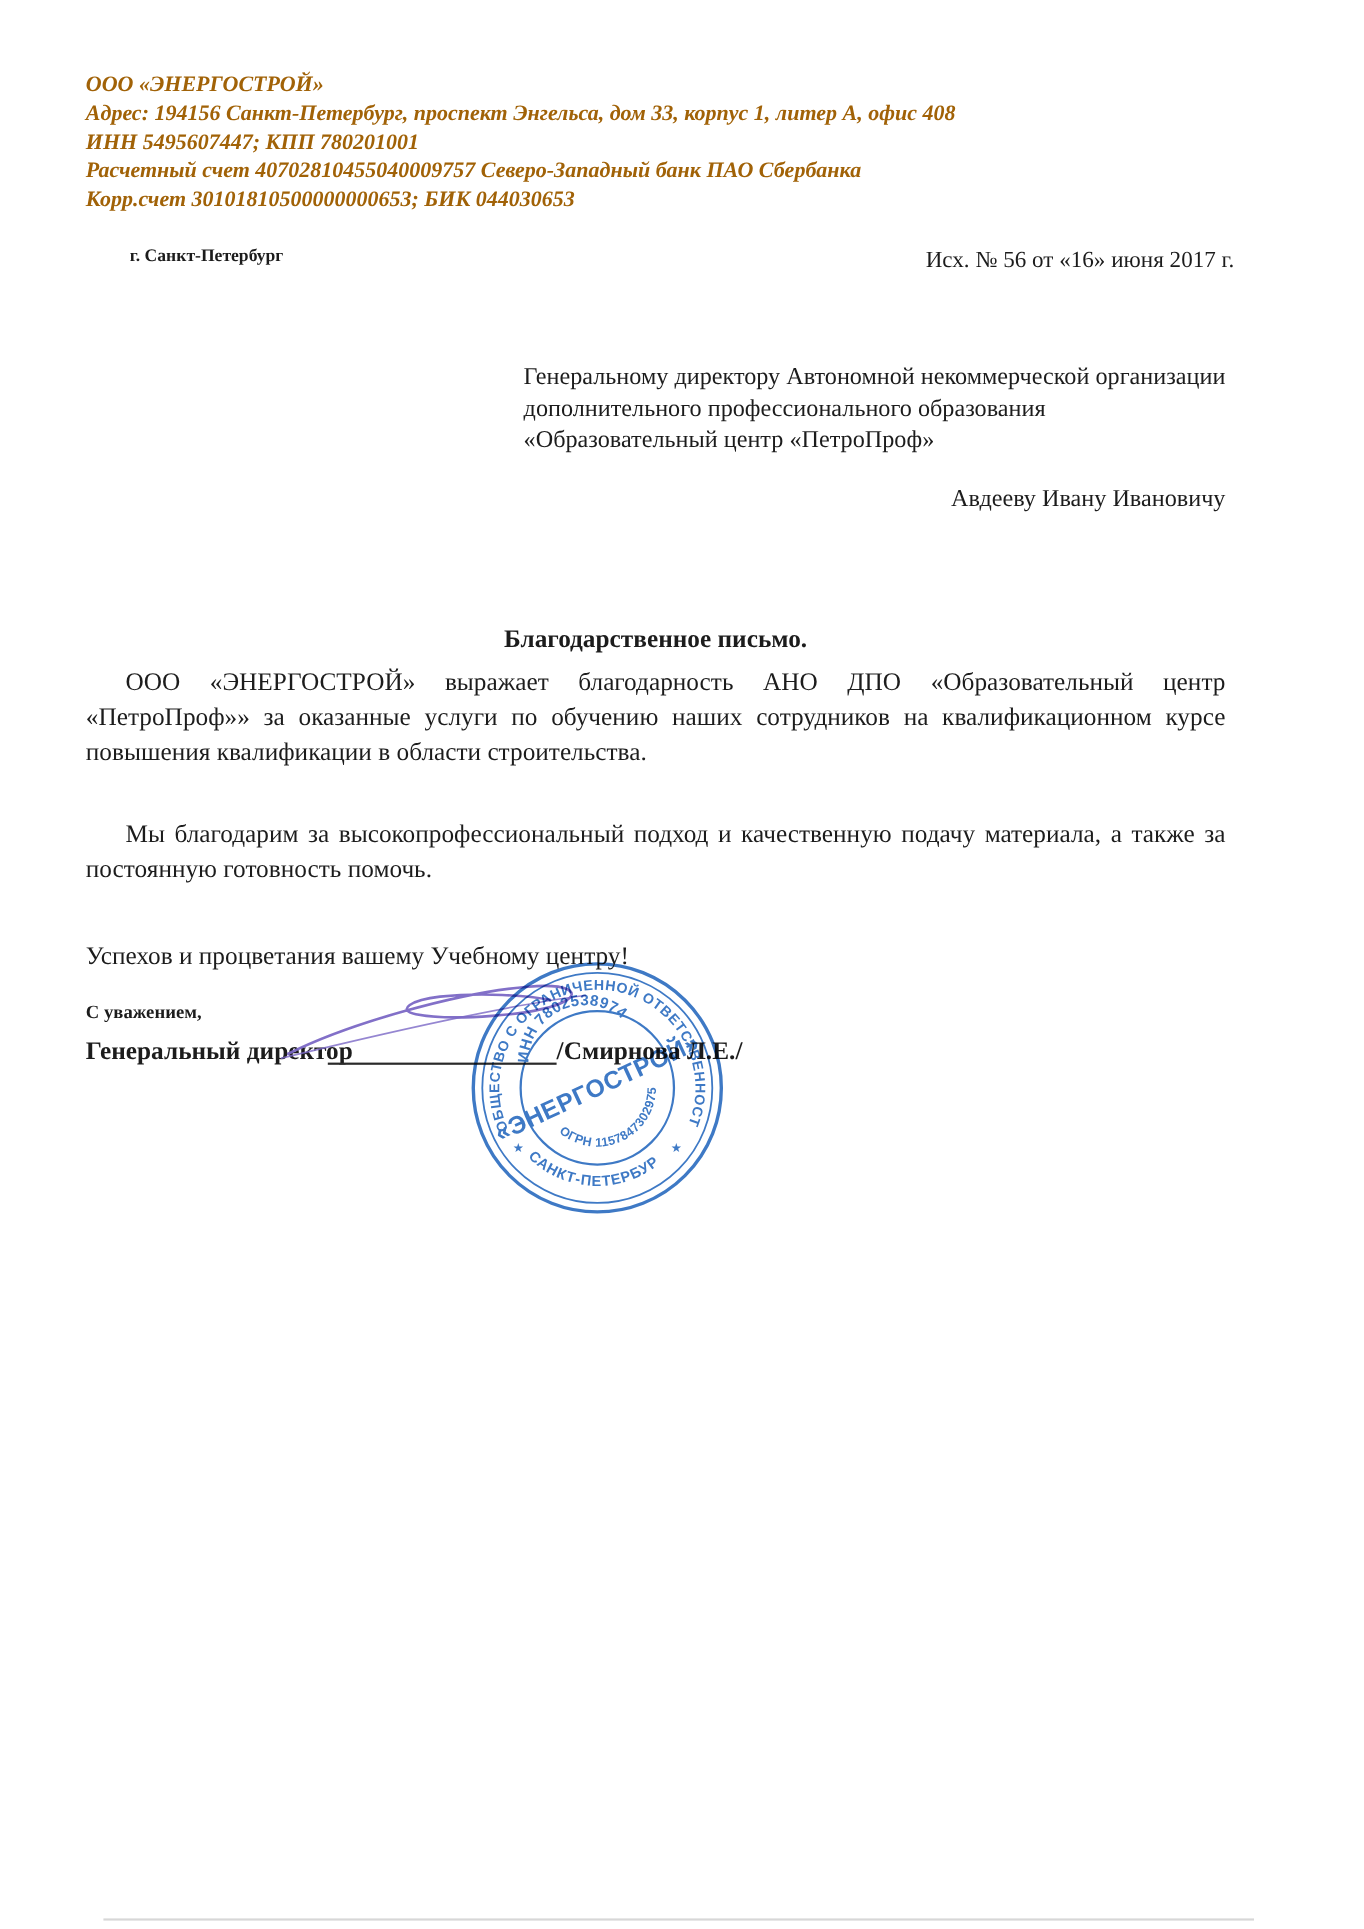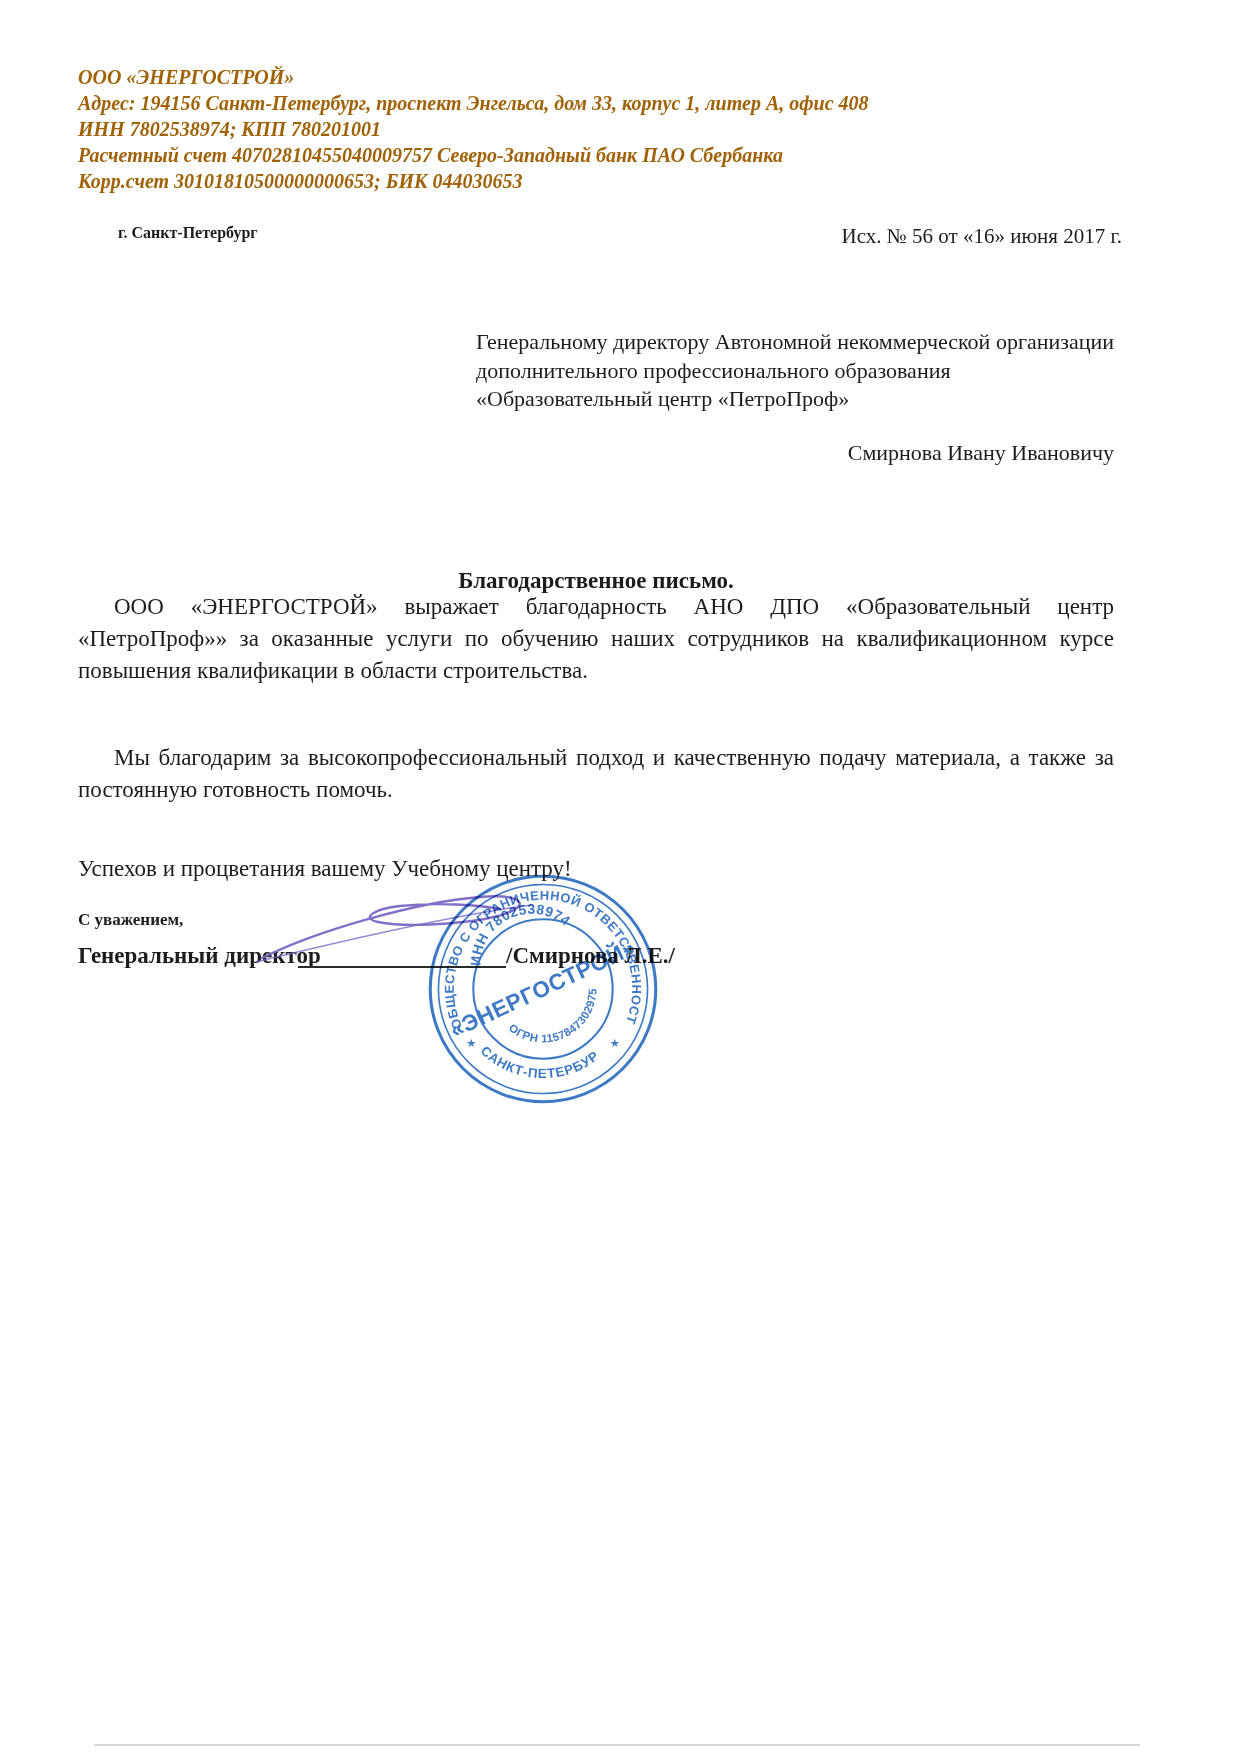--- a/index.html
+++ b/index.html
@@ -9,54 +9,54 @@
   }
   .abs{position:absolute;}
   .letterhead{left:78px;top:64px;width:900px;font-size:20px;line-height:26px;
     font-weight:bold;font-style:italic;color:#a16207;}
   .meta-city{left:118px;top:224px;font-size:16px;font-weight:bold;}
   .meta-out{right:118px;top:224px;font-size:21px;font-weight:normal;}
   .addressee{right:126px;top:328px;font-size:22px;line-height:28.5px;}
   .addressee-name{right:126px;top:440px;font-size:22px;}
   .title{left:78px;top:568px;width:1036px;text-align:center;font-size:23px;font-weight:bold;}
   .para{left:78px;width:1036px;font-size:23px;line-height:32px;text-align:justify;text-indent:36px;}
-  .para1{top:591px;}
+  .para1{top:604px;}
   .para2{top:742px;}
   .wish{left:78px;top:856px;font-size:23px;}
   .salut{left:78px;top:910px;font-size:17px;font-weight:bold;}
   .position{left:78px;top:943px;font-size:23px;font-weight:bold;}
   .sign-line{left:298px;top:944px;width:208px;height:22px;border-bottom:2px solid #2a2a2a;}
   .sign-name{left:506px;top:943px;font-size:23px;font-weight:bold;}
   .stamp-wrap{left:420px;top:866px;width:246px;height:246px;mix-blend-mode:multiply;opacity:.93;}
   .signature-wrap{left:248px;top:878px;width:310px;height:110px;}
   .scan-line{left:94px;top:1744px;width:1046px;height:2px;background:#d7d7d7;}
   .stamp-sans{font-family:"Liberation Sans","DejaVu Sans",sans-serif;}
 </style>
 </head>
 <body>
 
 <div class="page">
 
   <div class="abs letterhead">
     <div>ООО «ЭНЕРГОСТРОЙ»</div>
     <div>Адрес: 194156 Санкт-Петербург, проспект Энгельса, дом 33, корпус 1, литер А, офис 408</div>
-    <div>ИНН 7802538974; КПП 780201001</div>
+    <div>ИНН 5495607447; КПП 780201001</div>
     <div>Расчетный счет 40702810455040009757 Северо-Западный банк ПАО Сбербанка</div>
     <div>Корр.счет 30101810500000000653; БИК 044030653</div>
   </div>
 
   <div class="abs meta-city">г. Санкт-Петербург</div>
   <div class="abs meta-out">Исх. № 56 от «16» июня 2017 г.</div>
 
   <div class="abs addressee">
     <div>Генеральному директору Автономной некоммерческой организации</div>
     <div>дополнительного профессионального образования</div>
     <div>«Образовательный центр «ПетроПроф»</div>
   </div>
-  <div class="abs addressee-name">Смирнова Ивану Ивановичу</div>
+  <div class="abs addressee-name">Авдееву Ивану Ивановичу</div>
 
   <div class="abs title">Благодарственное письмо.</div>
 
   <div class="abs para para1">ООО «ЭНЕРГОСТРОЙ» выражает благодарность АНО ДПО «Образовательный центр «ПетроПроф»» за оказанные услуги по обучению наших сотрудников на квалификационном курсе повышения квалификации в области строительства.</div>
   <div class="abs para para2">Мы благодарим за высокопрофессиональный подход и качественную подачу материала, а также за постоянную готовность помочь.</div>
   <div class="abs wish">Успехов и процветания вашему Учебному центру!</div>
 
   <div class="abs salut">С уважением,</div>
   <div class="abs position">Генеральный директор</div>
   <div class="abs sign-line"></div>

